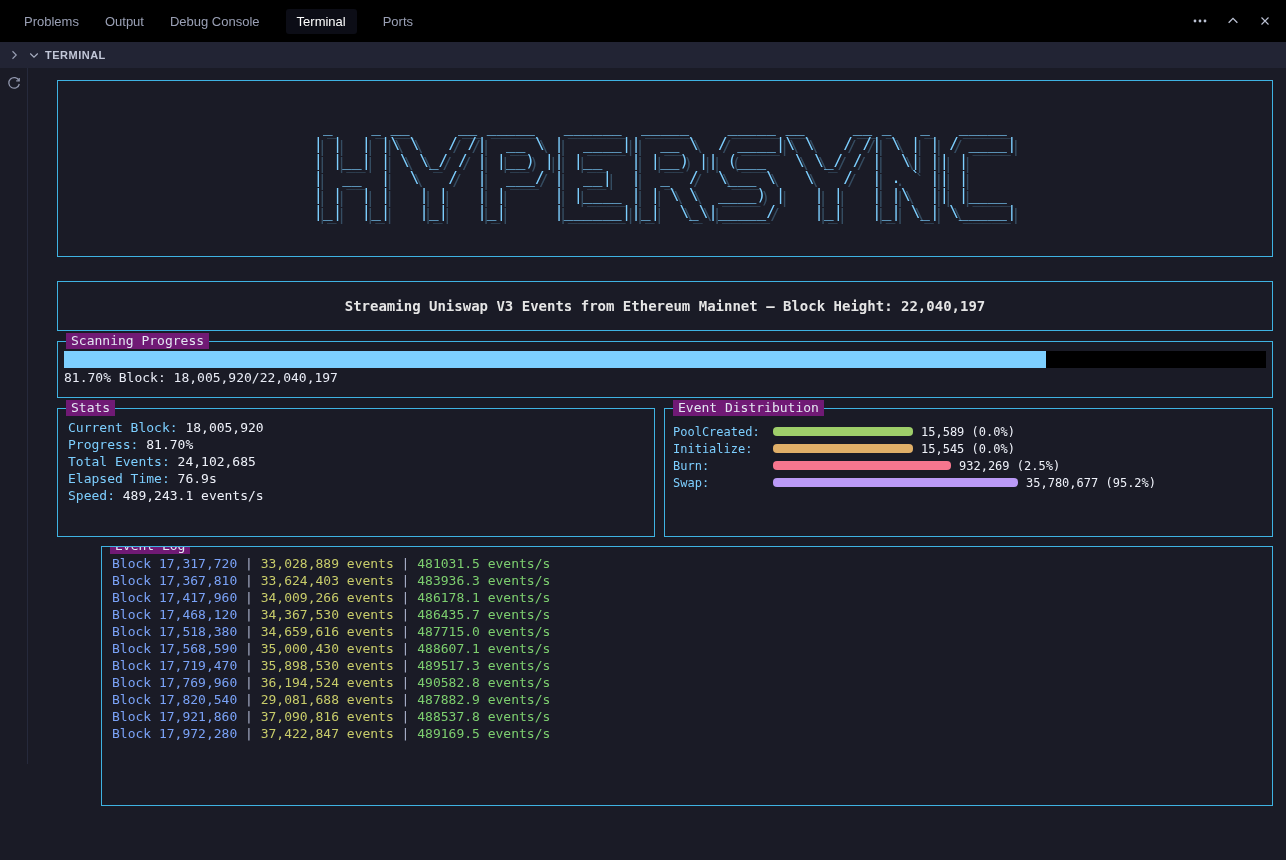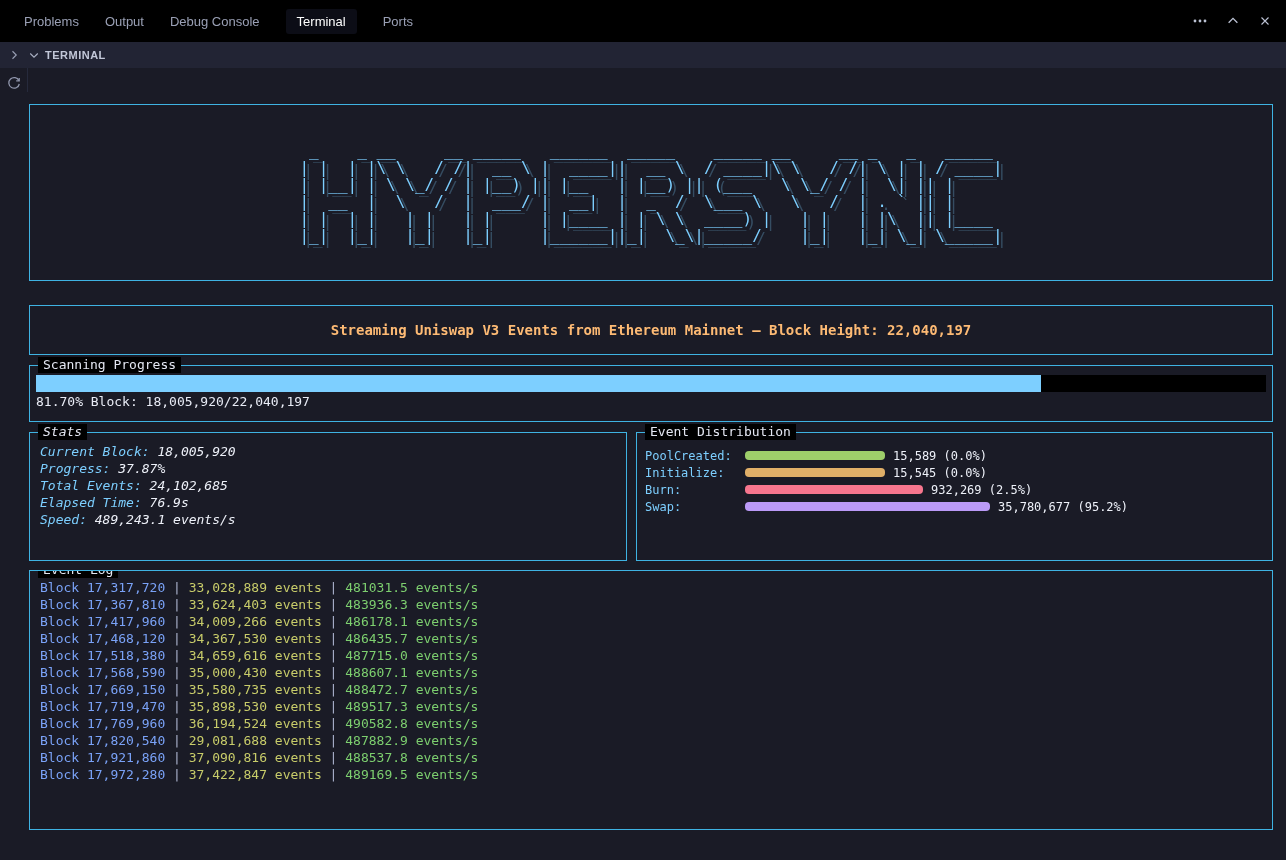--- a/index.html
+++ b/index.html
@@ -16,56 +16,56 @@
   .win-actions .icon-btn { display:flex; align-items:center; cursor:pointer; }
 
   
   .strip { height:26px; background:#222434; display:flex; align-items:center; color:#c2c7d8; }
   .strip .rail-slot { width:28px; display:flex; justify-content:center; color:#9aa0b5; }
   .strip .collapse { display:flex; align-items:center; margin-right:5px; color:#aab0c3; cursor:pointer; }
   .strip .term-label { font-size:11px; font-weight:bold; letter-spacing:.5px;
                        font-family:"Liberation Sans",sans-serif; }
 
   
-  .content { display:flex; height:696px;flex-direction:column; }
+  .content { display:flex; height:696px; }
   .rail { width:28px; border-right:1px solid #262a3c; display:flex; flex-direction:column;
           align-items:center; padding-top:8px; color:#8f95ab; }
   .rail .icon-btn { cursor:pointer; }
   .term-main { flex:1; padding:12px 13px 0 29px; }
 
   
   .tbox { border:1px solid #3fb3e2; position:relative; }
-  .tbox-title { position:absolute; top:-9px; left:8px; background:#000000; padding:0 5px;
+  .tbox-title { position:absolute; top:-9px; left:8px; background:#701a75; padding:0 5px;
                 font-size:13px; color:#e4e7f2; line-height:16px; }
 
   .banner-box { height:177px; margin-bottom:24px; display:flex; align-items:center; justify-content:center; }
   .banner-pre { color:#7dcfff; font-size:16px; line-height:17px; white-space:pre;
                 text-shadow:4px 3px 0 rgba(125,207,255,0.28); }
 
   .info-box { height:50px; margin-bottom:10px; display:flex; align-items:center; justify-content:center; }
-  .info-text { color:#fdba74; font-weight:bold; font-size:14px; }
+  .info-text { color:#e5e5e5; font-weight:bold; font-size:14px; }
 
   .progress-box { height:57px; margin-bottom:10px; padding:9px 6px 0 6px; }
   .progress-track { height:17px; background:#000000; position:relative; overflow:hidden; }
   .progress-fill { position:absolute; left:0; top:0; bottom:0; background:#7dcfff; }
   .progress-text { font-size:13px; color:#e9ecf6; margin-top:2px; }
 
   .mid-row { display:flex; gap:9px; margin-bottom:9px; }
-  .stats-box { width:598px; height:129px; padding:10px 10px;font-style:italic; }
+  .stats-box { width:598px; height:129px; padding:10px 10px; }
   .stat-row { font-size:13px; line-height:17px; white-space:pre; }
   .stat-label { color:#7dcfff; }
   .stat-value { color:#eef1f9; }
 
   .dist-box { flex:1; height:129px; padding:14px 8px; }
   .dist-row { display:flex; align-items:center; height:17px; font-size:12px; }
   .dist-label { color:#7dcfff; width:100px; flex-shrink:0; }
   .dist-bar { height:9px; border-radius:4px; margin-right:8px; flex-shrink:0; }
   .dist-value { color:#eef1f9; white-space:nowrap; }
 
-  .log-box { height:260px; padding:8px 10px; overflow:hidden; }
+  .log-box { height:260px; padding:8px 10px; overflow:hidden;margin-left:44px; }
   .log-row { font-size:13px; line-height:17px; white-space:pre; }
   .log-block { color:#7aa2f7; }
   .log-pipe { color:#aab1cc; }
   .log-events { color:#c8cc6a; }
   .log-rate { color:#7dcf6f; }
 
   svg { display:block; }
 </style>
 </head>
 <body>
@@ -144,21 +144,21 @@
         <div class="progress-fill" style="width: 81.7%;"></div>
       </div>
       <div class="progress-text">81.70% Block: 18,005,920/22,040,197</div>
     </div>
 
     <div class="mid-row">
       <div class="tbox stats-box">
         <span class="tbox-title">Stats</span>
         <div>
             <div class="stat-row"><span class="stat-label">Current Block:</span><span class="stat-value"> 18,005,920</span></div>
-            <div class="stat-row"><span class="stat-label">Progress:</span><span class="stat-value"> 37.87%</span></div>
+            <div class="stat-row"><span class="stat-label">Progress:</span><span class="stat-value"> 81.70%</span></div>
             <div class="stat-row"><span class="stat-label">Total Events:</span><span class="stat-value"> 24,102,685</span></div>
             <div class="stat-row"><span class="stat-label">Elapsed Time:</span><span class="stat-value"> 76.9s</span></div>
             <div class="stat-row"><span class="stat-label">Speed:</span><span class="stat-value"> 489,243.1 events/s</span></div>
           </div>
       </div>
       <div class="tbox dist-box">
         <span class="tbox-title">Event Distribution</span>
         <div>
             <div class="dist-row">
               <span class="dist-label">PoolCreated:</span>
@@ -186,21 +186,20 @@
 
     <div class="tbox log-box">
       <span class="tbox-title">Event Log</span>
       <div>
           <div class="log-row"><span class="log-block">Block 17,317,720</span><span class="log-pipe"> | </span><span class="log-events">33,028,889 events</span><span class="log-pipe"> | </span><span class="log-rate">481031.5 events/s</span></div>
           <div class="log-row"><span class="log-block">Block 17,367,810</span><span class="log-pipe"> | </span><span class="log-events">33,624,403 events</span><span class="log-pipe"> | </span><span class="log-rate">483936.3 events/s</span></div>
           <div class="log-row"><span class="log-block">Block 17,417,960</span><span class="log-pipe"> | </span><span class="log-events">34,009,266 events</span><span class="log-pipe"> | </span><span class="log-rate">486178.1 events/s</span></div>
           <div class="log-row"><span class="log-block">Block 17,468,120</span><span class="log-pipe"> | </span><span class="log-events">34,367,530 events</span><span class="log-pipe"> | </span><span class="log-rate">486435.7 events/s</span></div>
           <div class="log-row"><span class="log-block">Block 17,518,380</span><span class="log-pipe"> | </span><span class="log-events">34,659,616 events</span><span class="log-pipe"> | </span><span class="log-rate">487715.0 events/s</span></div>
           <div class="log-row"><span class="log-block">Block 17,568,590</span><span class="log-pipe"> | </span><span class="log-events">35,000,430 events</span><span class="log-pipe"> | </span><span class="log-rate">488607.1 events/s</span></div>
-          <div class="log-row"><span class="log-block">Block 17,669,150</span><span class="log-pipe"> | </span><span class="log-events">35,580,735 events</span><span class="log-pipe"> | </span><span class="log-rate">488472.7 events/s</span></div>
           <div class="log-row"><span class="log-block">Block 17,719,470</span><span class="log-pipe"> | </span><span class="log-events">35,898,530 events</span><span class="log-pipe"> | </span><span class="log-rate">489517.3 events/s</span></div>
           <div class="log-row"><span class="log-block">Block 17,769,960</span><span class="log-pipe"> | </span><span class="log-events">36,194,524 events</span><span class="log-pipe"> | </span><span class="log-rate">490582.8 events/s</span></div>
           <div class="log-row"><span class="log-block">Block 17,820,540</span><span class="log-pipe"> | </span><span class="log-events">29,081,688 events</span><span class="log-pipe"> | </span><span class="log-rate">487882.9 events/s</span></div>
           <div class="log-row"><span class="log-block">Block 17,921,860</span><span class="log-pipe"> | </span><span class="log-events">37,090,816 events</span><span class="log-pipe"> | </span><span class="log-rate">488537.8 events/s</span></div>
           <div class="log-row"><span class="log-block">Block 17,972,280</span><span class="log-pipe"> | </span><span class="log-events">37,422,847 events</span><span class="log-pipe"> | </span><span class="log-rate">489169.5 events/s</span></div>
         </div>
     </div>
 
   </div>
 </div>

